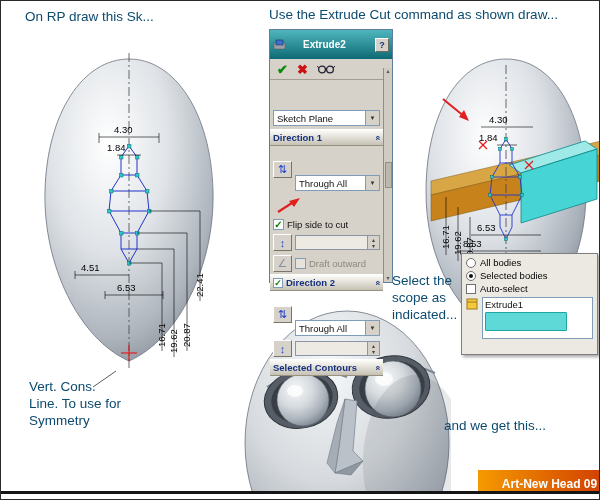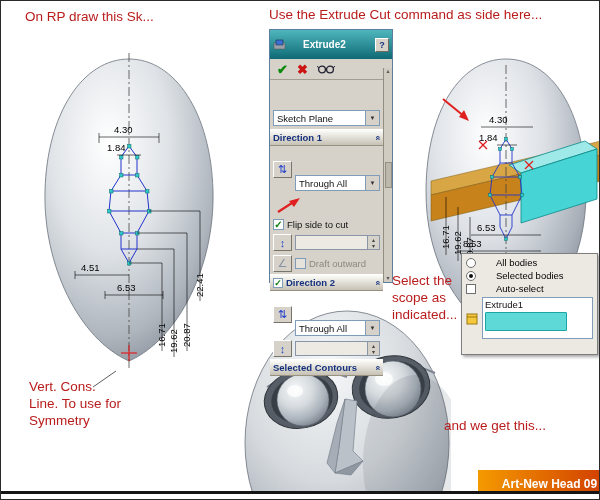--- a/index.html
+++ b/index.html
@@ -1,19 +1,19 @@
 <!DOCTYPE html>
 <html><head>
 <meta charset="utf-8">
 <style>
   html,body{margin:0;padding:0;background:#9a9a9a;}
   .page{position:relative;width:600px;height:500px;background:#fff;border:1px solid #2a2a2a;
         box-sizing:border-box;overflow:hidden;font-family:"Liberation Sans",sans-serif;}
   .abs{position:absolute;}
-  .caption{position:absolute;font-size:13.5px;color:#b91c1c;line-height:1.25;}
+  .caption{position:absolute;font-size:13.5px;color:#0c4a6e;line-height:1.25;}
   svg text{font-family:"Liberation Sans",sans-serif;font-size:9.5px;fill:#000;}
 
   
   .pm{position:absolute;left:268px;top:28px;width:124px;height:254px;background:#d6d2ca;
       border:1px solid #5f7e9e;box-sizing:border-box;font-size:9.5px;color:#111;}
   .pm-title{height:29px;background:linear-gradient(180deg,#4fb6bd,#0e6a74);color:#fff;
       font-weight:bold;font-size:10px;display:flex;align-items:center;gap:17px;padding:0 3px;}
   .pm-help{margin-left:auto;width:12px;height:12px;background:#d6d2ca;color:#14327e;font-size:9px;
       font-weight:bold;display:flex;align-items:center;justify-content:center;
       border:1px solid #fff;border-right-color:#6e6a60;border-bottom-color:#6e6a60;}
@@ -50,27 +50,27 @@
       background:#d6d2ca;font-size:6px;line-height:6px;text-align:center;color:#444;
       display:flex;flex-direction:column;justify-content:center;}
 
   
   .fs{position:absolute;left:460px;top:252px;width:137px;height:102px;background:#ece9e2;
       border:1px solid #7e7e7e;box-shadow:2px 2px 3px rgba(0,0,0,.35);box-sizing:border-box;font-size:9.5px;}
   .fs-title{height:14px;background:linear-gradient(180deg,#fdfdfb,#c9c4b8);border-bottom:1px solid #9a958a;
       display:flex;align-items:center;padding:0 4px;font-weight:bold;color:#333;}
   .fs-x{margin-left:auto;font-size:9px;color:#333;font-weight:bold;}
   .fs-body{padding:2px 4px;}
-  .optrow{display:flex;align-items:center;gap:20px;height:13px;}
+  .optrow{display:flex;align-items:center;gap:4px;height:13px;}
   .radio{width:10px;height:10px;border:1px solid #6f6f6f;border-radius:50%;background:#fff;
       position:relative;flex:none;box-sizing:border-box;}
   .radio.sel::after{content:"";position:absolute;left:2px;top:2px;width:4px;height:4px;
       border-radius:50%;background:#111;}
   .cb2{width:10px;height:10px;border:1px solid #6f6f6f;background:#fff;flex:none;box-sizing:border-box;}
-  .fs-listrow{display:flex;gap:3px;margin-top:2px;align-items:center;}
+  .fs-listrow{display:flex;gap:3px;margin-top:2px;align-items:flex-start;}
   .fs-list{flex:1;height:42px;background:#fff;border:1px solid #7f9db9;padding:1px 2px;box-sizing:border-box;}
   .fs-item{font-size:9.5px;color:#111;}
   .fs-highlight{width:80px;height:17px;background:#5fd8d8;border:1px solid #1da4a4;margin-top:2px;border-radius:1px;}
 
   
   .banner{left:455px;top:469px;width:143px;height:21px;background:linear-gradient(90deg,#f59a00,#cc3300);
       color:#fff;font-weight:bold;font-size:12px;display:flex;align-items:flex-end;justify-content:center;margin-left:22px;}
   .bottom-rule{left:0;top:490px;width:600px;height:3px;background:#151515;}
 </style>
 </head>
@@ -373,21 +373,21 @@
           <div class="fs-item">
             <span>Extrude1</span>
           </div>
           <div class="fs-highlight"></div>
         </div>
       </div>
     </div>
   </div>
 
   <div class="caption" style="left:24px;top:8px;width:210px">On RP draw this Sk...</div>
-  <div class="caption" style="left:268px;top:6px;width:325px">Use the Extrude Cut command as side here...</div>
+  <div class="caption" style="left:268px;top:6px;width:325px">Use the Extrude Cut command as shown draw...</div>
   <div class="caption" style="left:391px;top:272px;width:68px">Select the scope as indicated...</div>
   <div class="caption" style="left:443px;top:417px;width:150px">and we get this...</div>
   <div class="caption" style="left:28px;top:378px;width:98px">Vert. Cons. Line. To use for Symmetry</div>
 
   <div class="banner abs">
     <span>Art-New Head 09</span>
   </div>
   <div class="bottom-rule abs"></div>
 
 </div>

